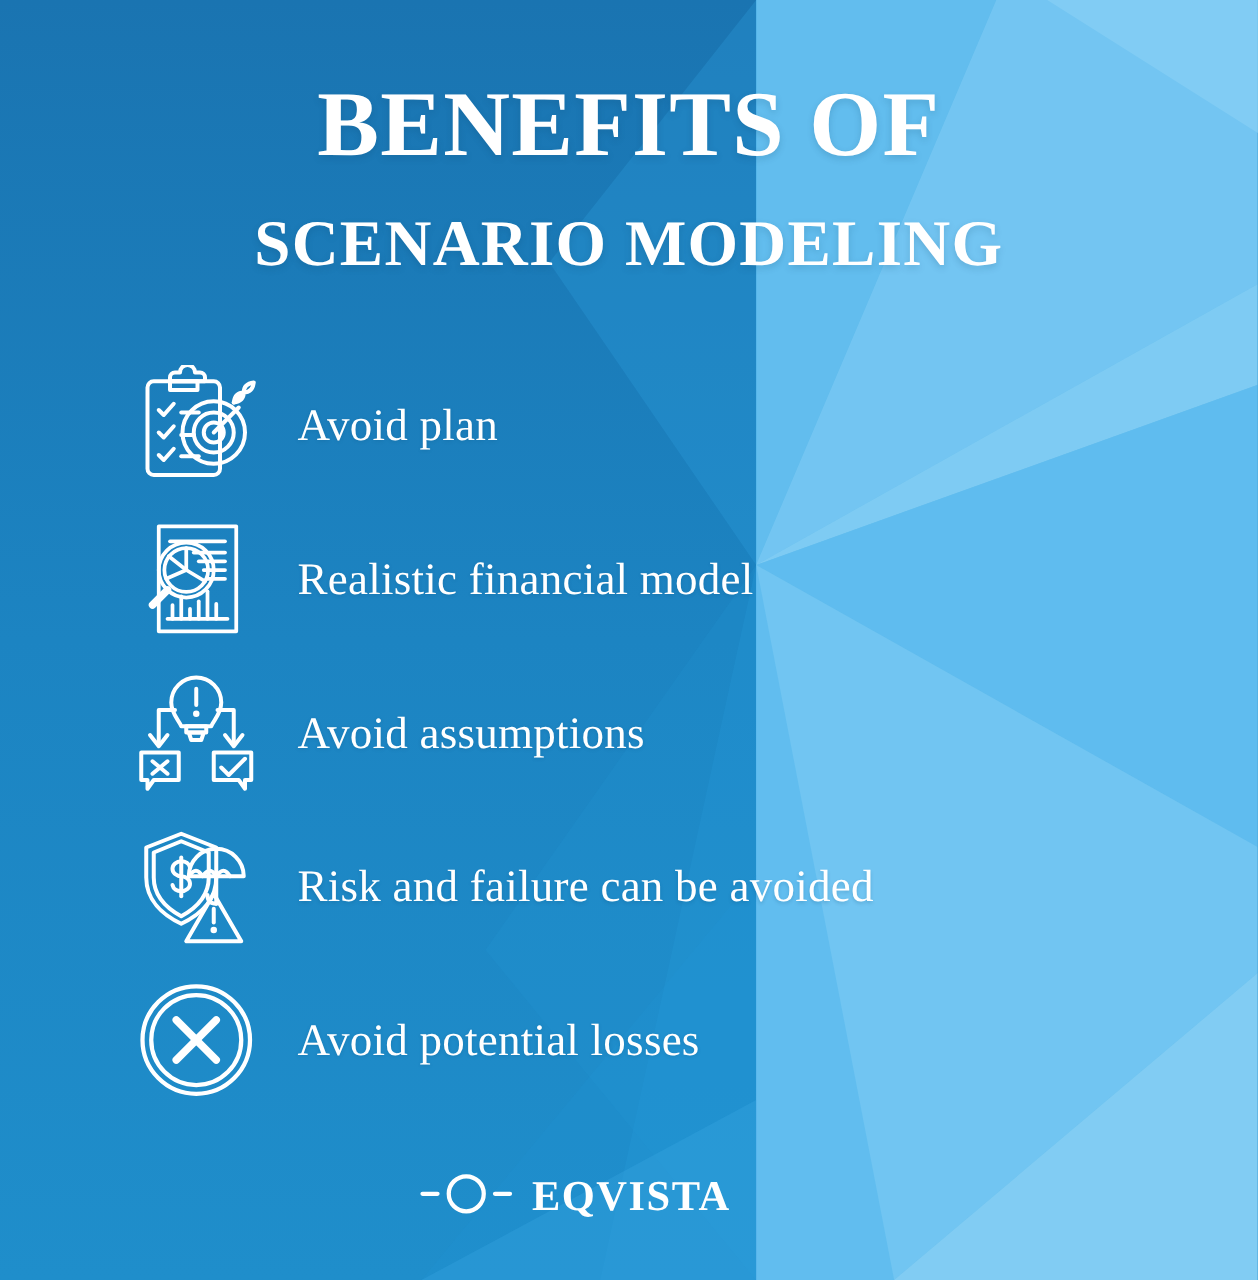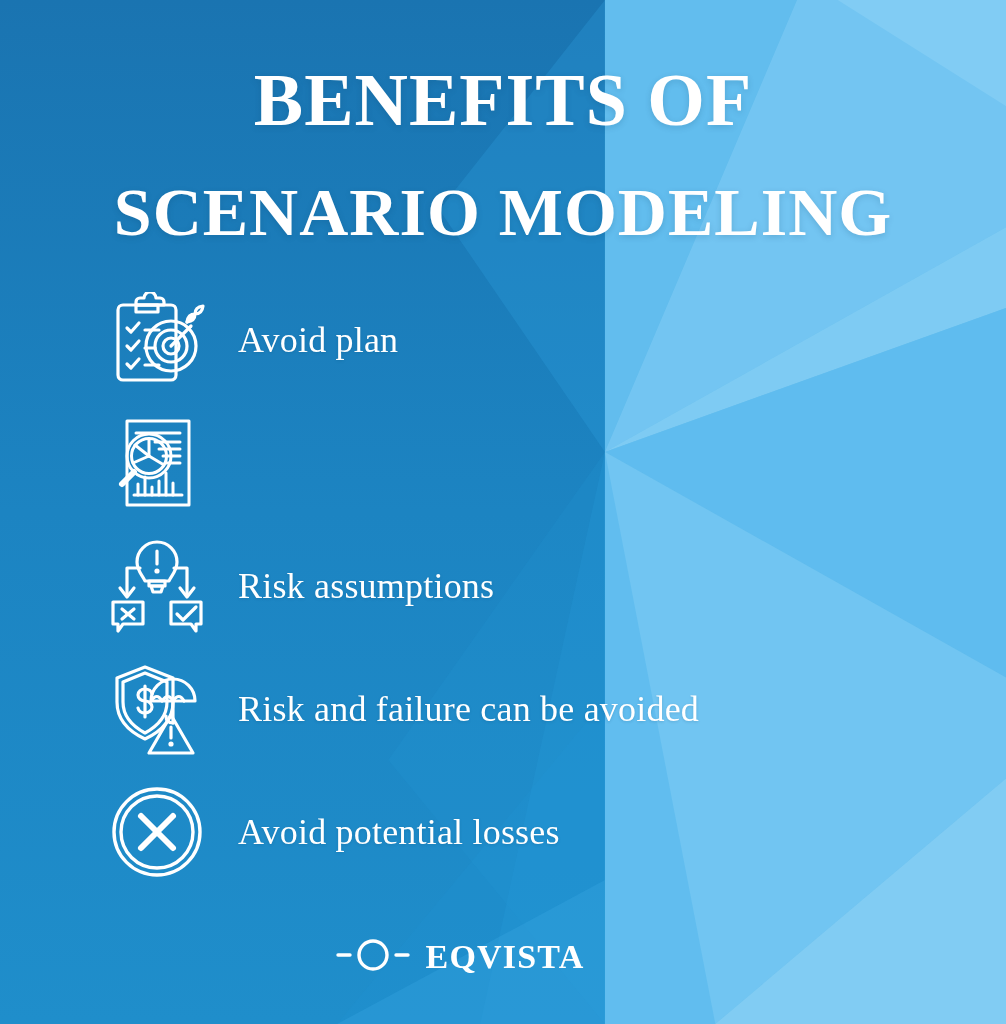--- a/index.html
+++ b/index.html
@@ -38,21 +38,21 @@
   .title-line {
     display: block;
     color: #ffffff;
     font-weight: bold;
     font-size: 74px;
     line-height: 96px;
     letter-spacing: 1px;
     white-space: nowrap;
     text-shadow: 0 2px 6px rgba(10,60,95,0.18);
   }
-  .title-line.l2 { font-size: 68px; margin-top: 16px; }
+  .title-line.l2 { font-size: 52px; }
 
   
   .benefits {
     position: absolute;
     left: 104px;
     top: 278px;
     width: 860px;
     z-index: 5;
   }
   .benefit-row {
@@ -201,20 +201,21 @@
           <circle cx="40" cy="41" r="22"></circle>
           <circle cx="40" cy="41" r="17.5"></circle>
           <path d="M40 41 v-17.5"></path>
           <path d="M40 41 l15 9"></path>
           <path d="M40 41 l-16 7"></path>
           <path d="M40 41 l-14 -11"></path>
 
           <path d="M25 57 l-12 12" stroke-width="6"></path>
         </svg>
       </span>
+      <span class="benefit-label">Realistic financial model</span>
     </div>
 
     <div class="benefit-row">
       <span class="benefit-icon">
         <svg width="96" height="96" viewBox="0 0 96 96" fill="none" stroke="#ffffff" stroke-width="3.2" stroke-linecap="round" stroke-linejoin="round">
 
           <path d="M48 4 a20 20 0 0 1 20 20 c0 9 -6 14 -8 19 h-24 c-2 -5 -8 -10 -8 -19 a20 20 0 0 1 20 -20 z"></path>
           <path d="M40 43 h16 v5 h-16 z"></path>
           <path d="M42 48 h12 l-2 6 h-8 z"></path>
 
@@ -228,21 +229,21 @@
           <path d="M71 50 l7 9 l7 -9"></path>
 
           <path d="M4 64 h30 v22 h-20 l-5 7 v-7 h-5 z"></path>
           <path d="M13 71 l12 10"></path>
           <path d="M25 71 l-12 10"></path>
 
           <path d="M62 64 h30 v22 h-5 v7 l-5 -7 h-20 z"></path>
           <path d="M68 76 l6 6 l13 -13"></path>
         </svg>
       </span>
-      <span class="benefit-label">Risk assumptions</span>
+      <span class="benefit-label">Avoid assumptions</span>
     </div>
 
     <div class="benefit-row">
       <span class="benefit-icon">
         <svg width="96" height="96" viewBox="0 0 96 96" fill="none" stroke="#ffffff" stroke-width="3.2" stroke-linecap="round" stroke-linejoin="round">
 
           <path d="M36 6 L8 17 v24 c0 18 13 30 28 37 c15 -7 28 -19 28 -37 V17 z"></path>
           <path d="M36 12 L14 21 v20 c0 15 11 25 22 31 c11 -6 22 -16 22 -31 V21 z"></path>
 
           <path d="M36 25 v31"></path>

